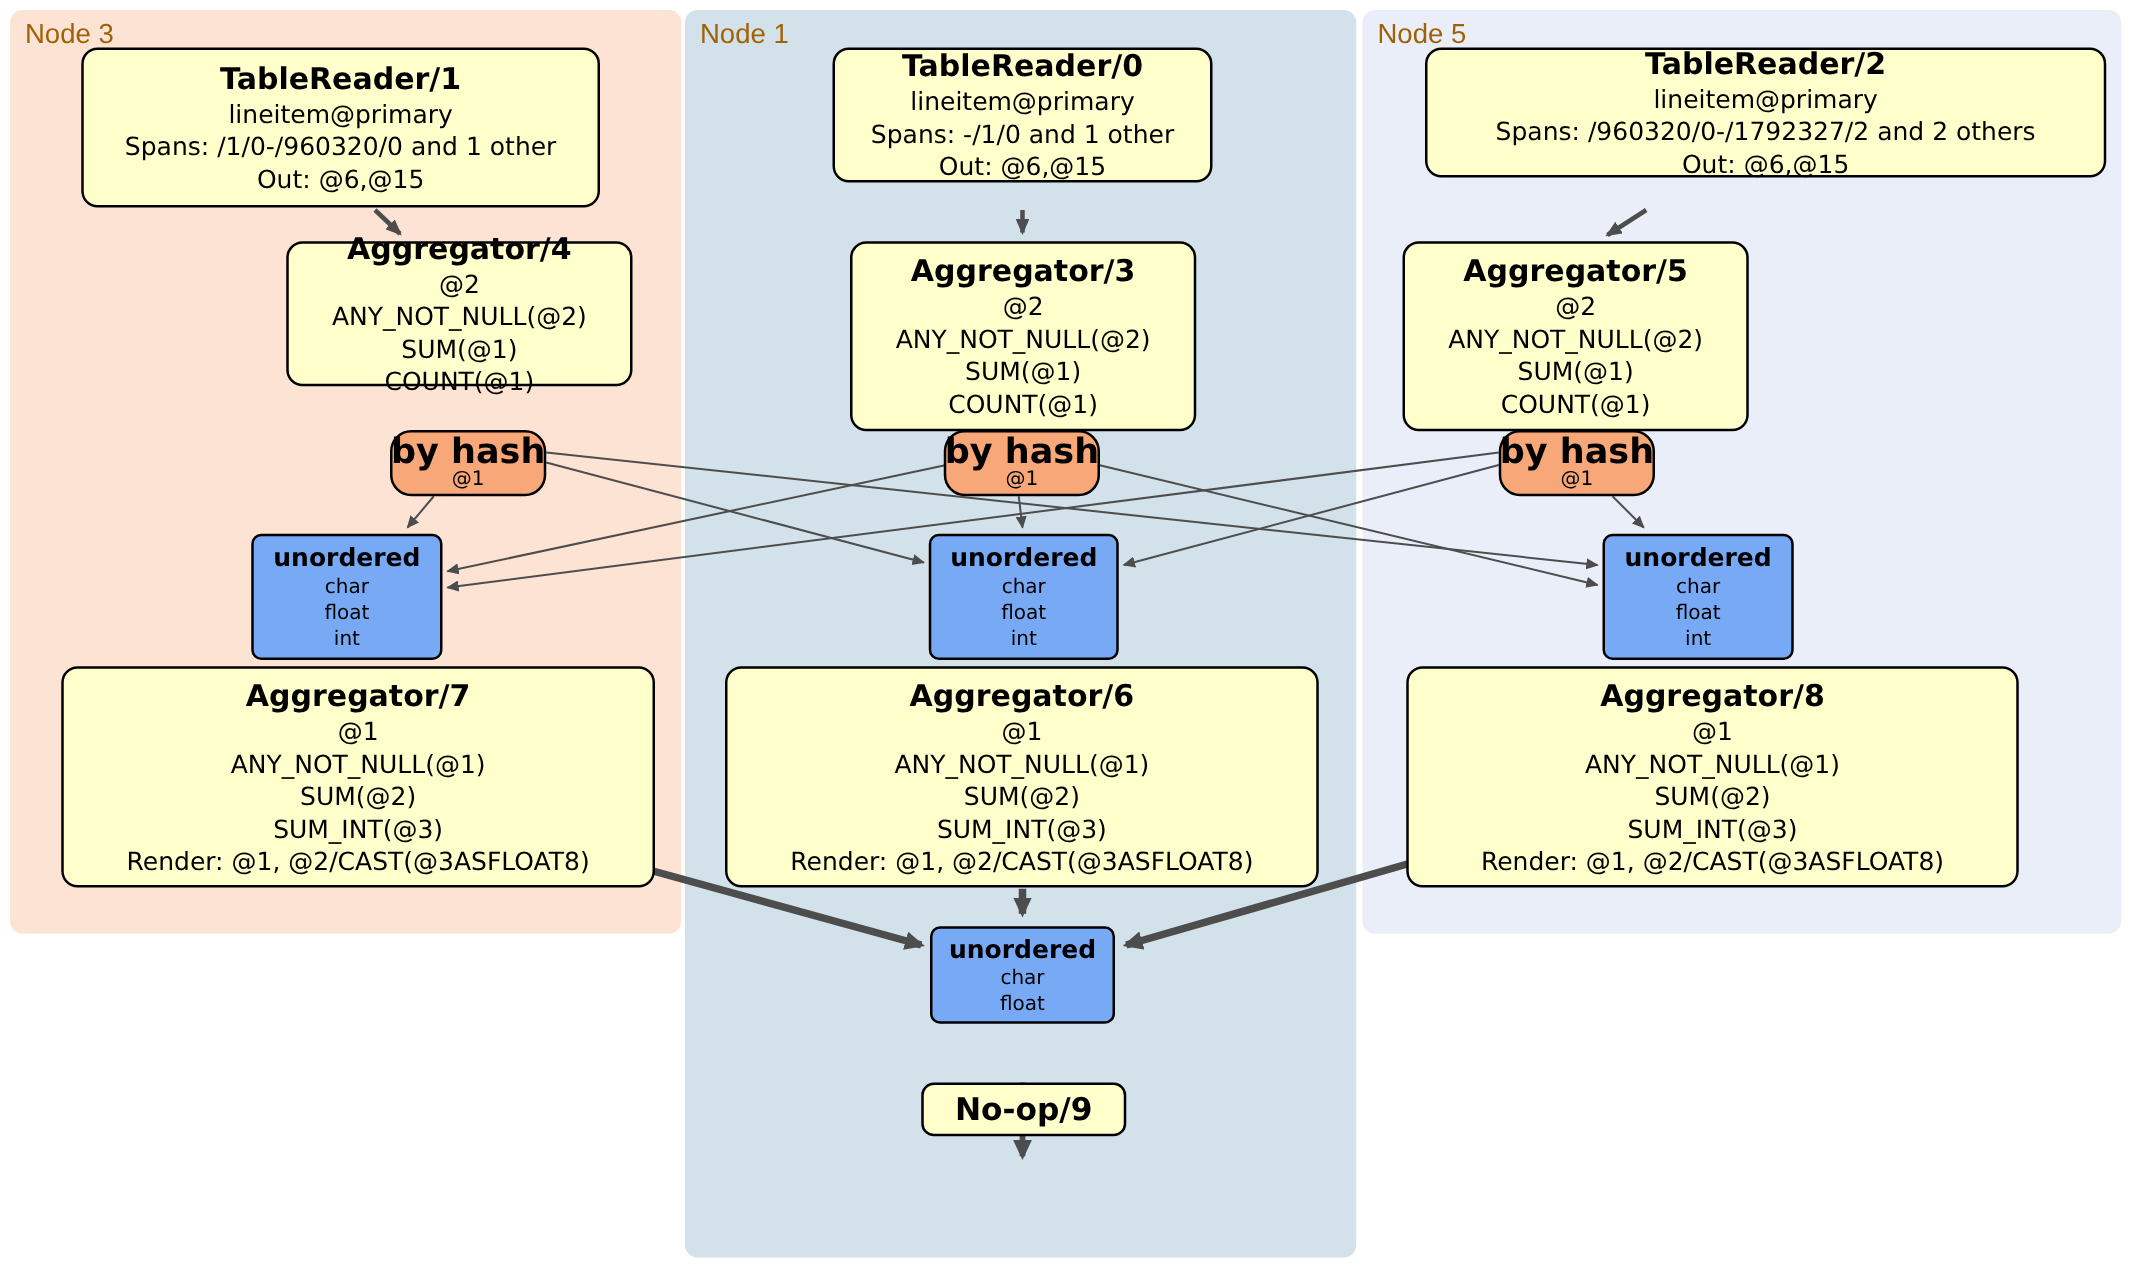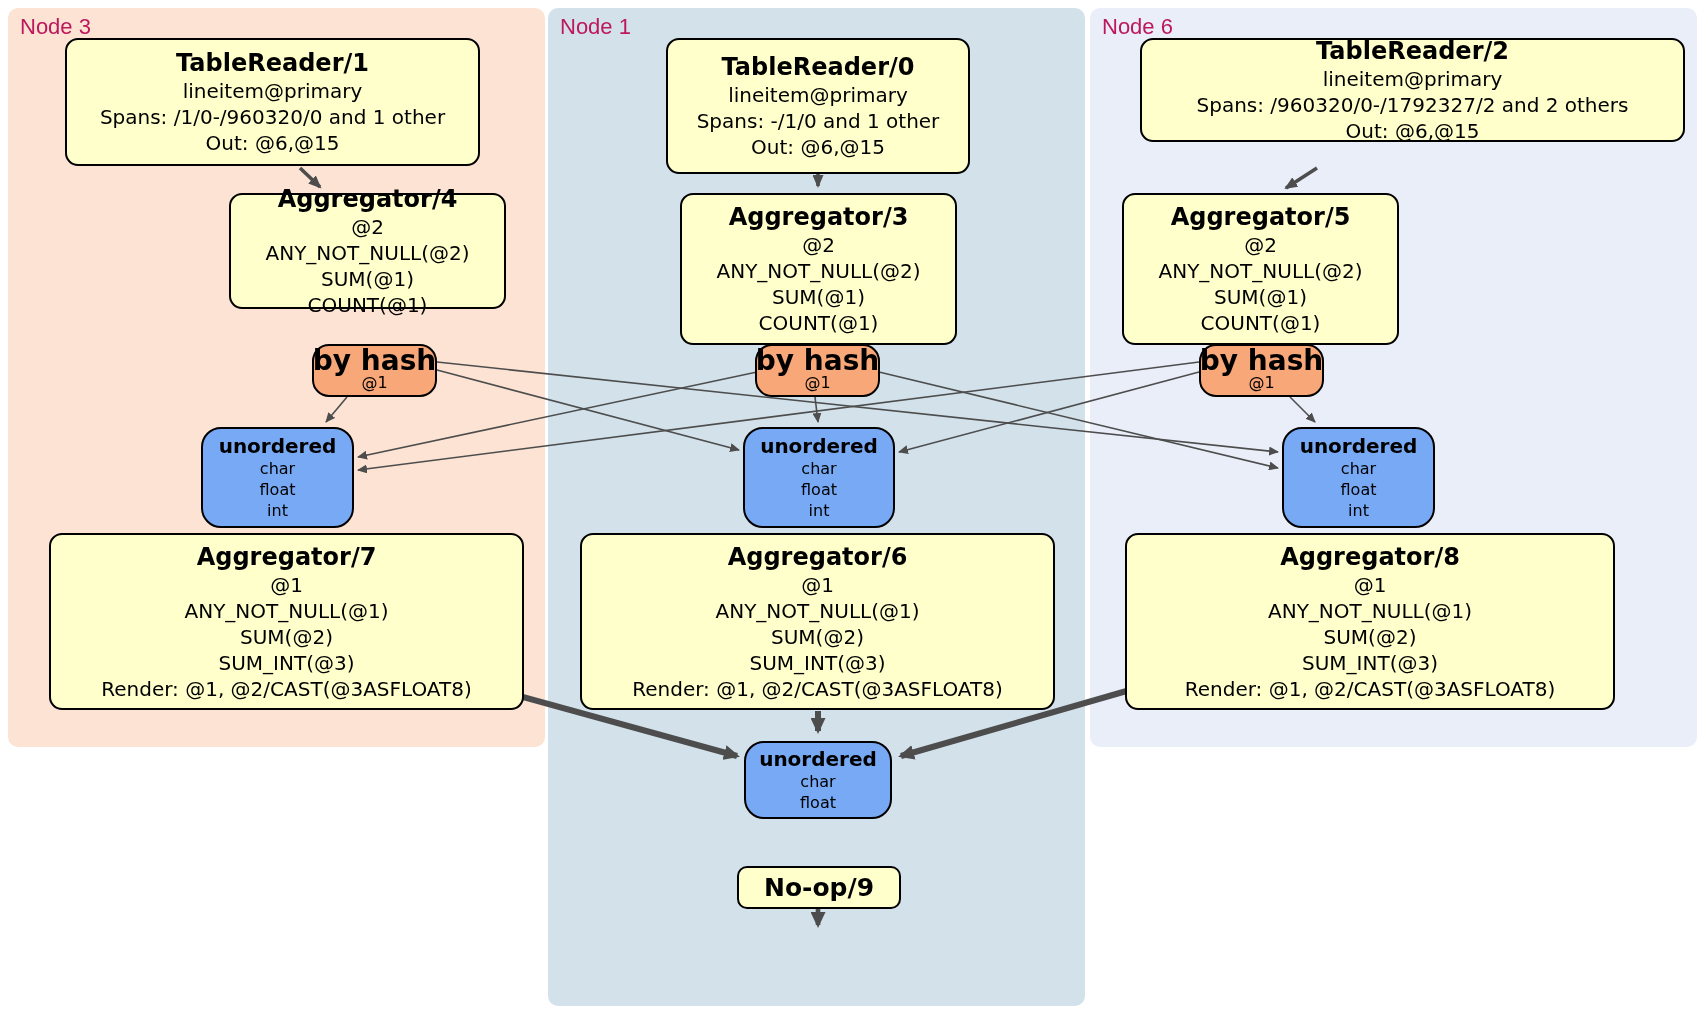--- a/index.html
+++ b/index.html
@@ -14,21 +14,21 @@
   .panel{
     position:absolute;
     border-radius:10px;
     z-index:0;
   }
   .panel-label{
     position:absolute;
     top:6px;left:12px;
     font-family:"Liberation Sans",sans-serif;
     font-size:22px;
-    color:#be185d;
+    color:#a16207;
     white-space:nowrap;
   }
   .panel-node3{background:var(--node3_bg,#fce3d4);}
   .panel-node1{background:var(--node1_bg,#d2e1ea);}
   .panel-node2{background:var(--node2_bg,#e9eef9);}
   svg.edges{
     position:absolute;inset:0;
     width:1706px;height:1016px;
     z-index:1;
   }
@@ -63,40 +63,40 @@
     white-space:nowrap;
   }
   .router{
     background:var(--router_bg,#f7a778);
     border-radius:17px;
   }
   .router .btitle{font-size:28px;line-height:24px;}
   .router .bline{font-size:16px;line-height:19px;}
   .sync{
     background:var(--sync_bg,#77a9f5);
-    border-radius:20px;
+    border-radius:8px;
   }
   .sync .btitle{font-size:20px;line-height:24px;}
   .sync .bline{font-size:16px;line-height:21px;}
   .smallbox{border-radius:10px;}
   .smallbox .btitle{font-size:25px;}
 </style>
 </head>
 <body>
 
 <div class="canvas">
 
   <div class="panel panel-node3" style="left:8px;top:8px;width:537px;height:739px">
     <div class="panel-label">Node 3</div>
   </div>
   <div class="panel panel-node1" style="left:548px;top:8px;width:537px;height:998px">
     <div class="panel-label">Node 1</div>
   </div>
   <div class="panel panel-node2" style="left:1090px;top:8px;width:607px;height:739px">
-    <div class="panel-label">Node 6</div>
+    <div class="panel-label">Node 5</div>
   </div>
 
   <svg class="edges" viewBox="0 0 1706 1016">
     <defs>
       <marker id="ah-thin" markerUnits="userSpaceOnUse" markerWidth="11" markerHeight="9" refX="9" refY="4.5" orient="auto">
         <path d="M0,0 L10,4.5 L0,9 z" fill="#4d4d4d"></path>
       </marker>
       <marker id="ah-med" markerUnits="userSpaceOnUse" markerWidth="14" markerHeight="11" refX="11" refY="5.5" orient="auto">
         <path d="M0,0 L13,5.5 L0,11 z" fill="#4d4d4d"></path>
       </marker>
@@ -153,21 +153,21 @@
   </div>
   <div class="box" style="left:49px;top:533px;width:475px;height:177px">
     <div class="btitle">Aggregator/7</div>
     <div class="bline">@1</div>
     <div class="bline">ANY_NOT_NULL(@1)</div>
     <div class="bline">SUM(@2)</div>
     <div class="bline">SUM_INT(@3)</div>
     <div class="bline">Render: @1, @2/CAST(@3ASFLOAT8)</div>
   </div>
 
-  <div class="box" style="left:666px;top:38px;width:304px;height:136px">
+  <div class="box" style="left:666px;top:38px;width:304px;height:108px">
     <div class="btitle">TableReader/0</div>
     <div class="bline">lineitem@primary</div>
     <div class="bline">Spans: -/1/0 and 1 other</div>
     <div class="bline">Out: @6,@15</div>
   </div>
   <div class="box" style="left:680px;top:193px;width:277px;height:152px">
     <div class="btitle">Aggregator/3</div>
     <div class="bline">@2</div>
     <div class="bline">ANY_NOT_NULL(@2)</div>
     <div class="bline">SUM(@1)</div>

